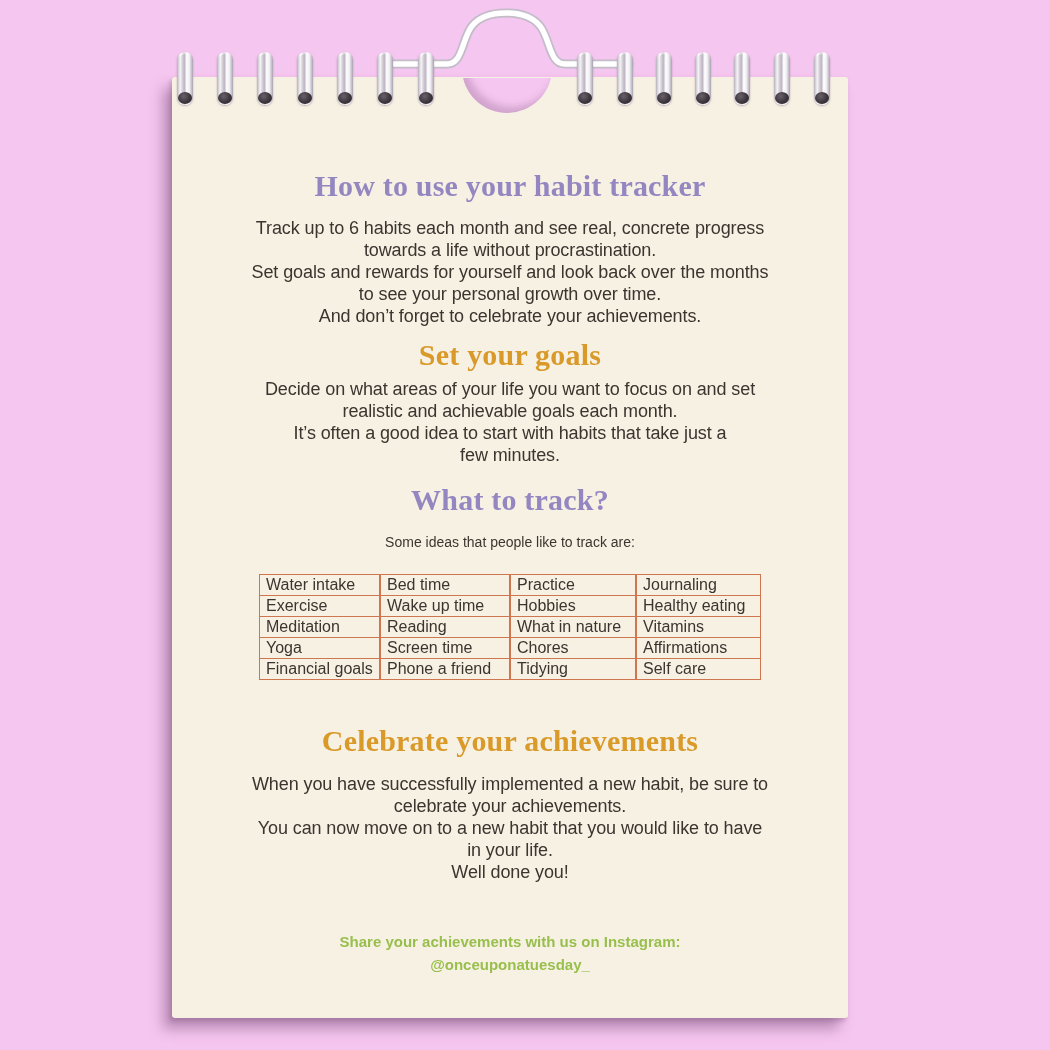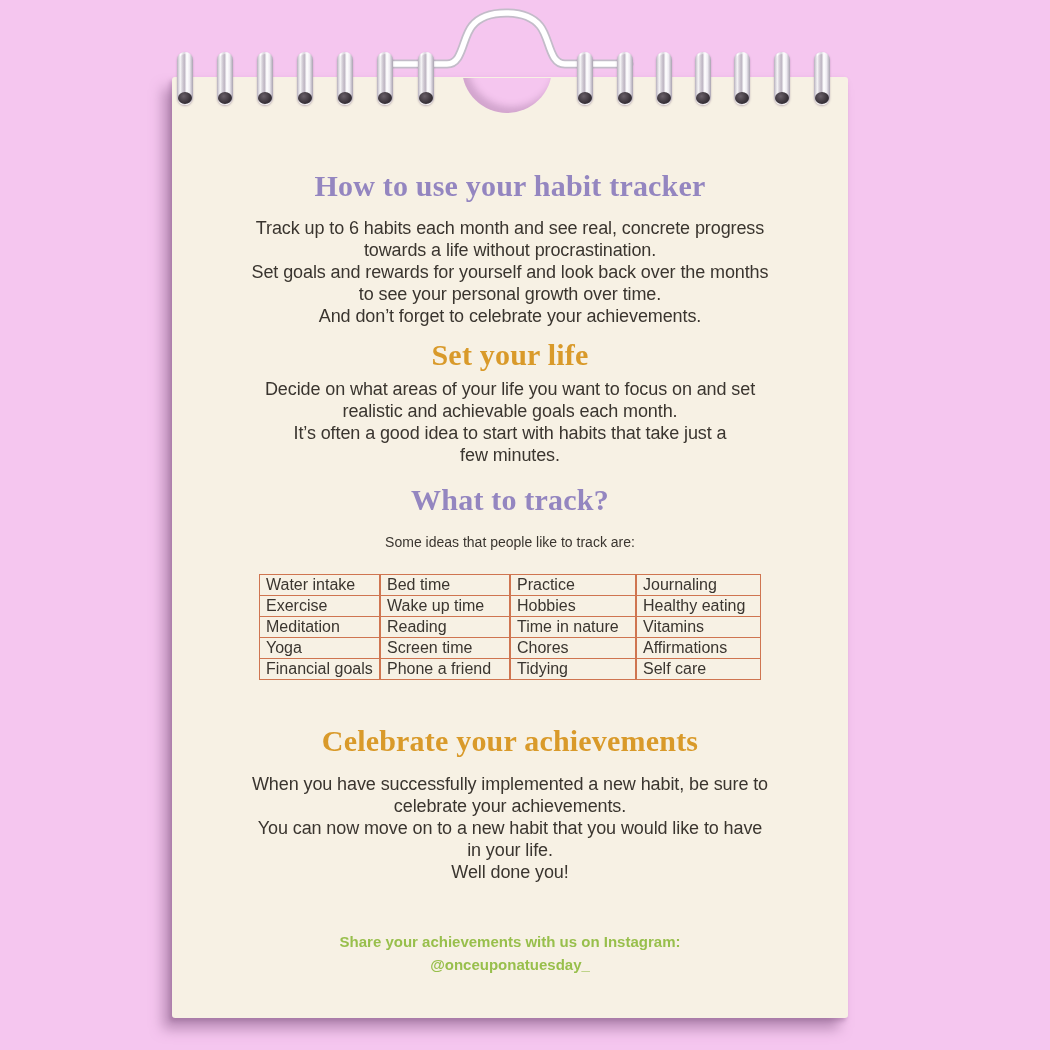--- a/index.html
+++ b/index.html
@@ -138,21 +138,21 @@
     <div class="content">
 
       <h1 class="h purple" style="top:92px">How to use your habit tracker</h1>
 
       <p class="para" style="top:140px">Track up to 6 habits each month and see real, concrete progress
 towards a life without procrastination.
 Set goals and rewards for yourself and look back over the months
 to see your personal growth over time.
 And don’t forget to celebrate your achievements.</p>
 
-      <h2 class="h gold" style="top:261px">Set your life</h2>
+      <h2 class="h gold" style="top:261px">Set your goals</h2>
 
       <p class="para" style="top:301px">Decide on what areas of your life you want to focus on and set
 realistic and achievable goals each month.
 It’s often a good idea to start with habits that take just a
 few minutes.</p>
 
       <h2 class="h purple" style="top:406px">What to track?</h2>
 
       <p class="intro" style="top:457px">Some ideas that people like to track are:</p>
 
@@ -197,21 +197,21 @@
           </table>
         <table style="width:126px">
           <tbody>
               <tr>
                 <td>Practice</td>
               </tr>
           <tr>
                 <td>Hobbies</td>
               </tr>
           <tr>
-                <td>Time in nature</td>
+                <td>What in nature</td>
               </tr>
           <tr>
                 <td>Chores</td>
               </tr>
           <tr>
                 <td>Tidying</td>
               </tr>
         </tbody>
           </table>
         <table style="width:125px">

